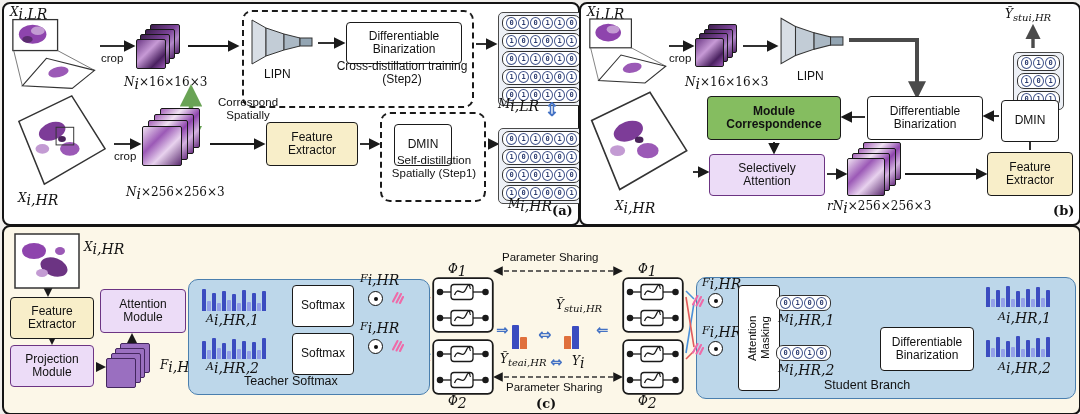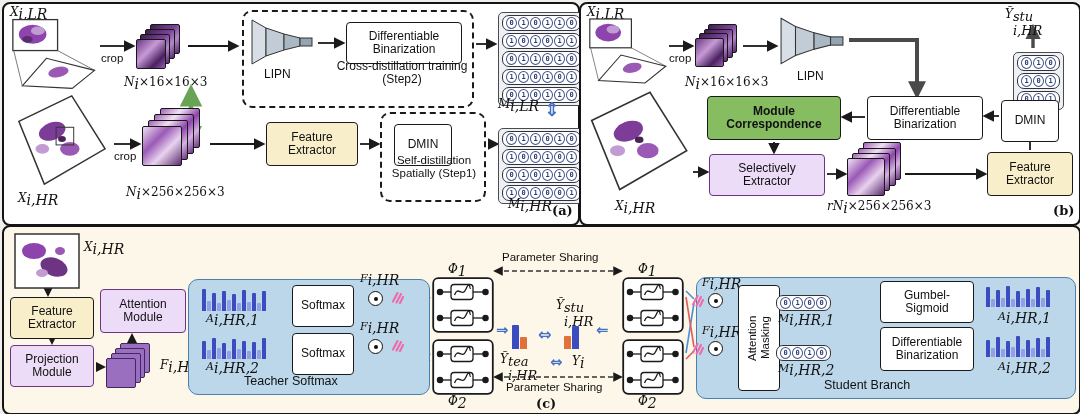--- a/index.html
+++ b/index.html
@@ -14,21 +14,21 @@
       background:#fff;border:1.7px solid #1a1a1a;border-radius:4px;font-size:12px;line-height:1.12;padding:20px;box-sizing:border-box}
   .yellow{background:#f8eec9}
   .green{background:#85bd60;font-weight:700}
   .purple{background:#ecdcf7;border-color:#6c3483}
   .dash{border-style:dashed;border-width:2px;border-radius:10px;background:transparent}
   .lb{position:absolute;font-size:11.5px;white-space:nowrap;line-height:1.1}
   .ctr{text-align:center;white-space:normal}
   .m{font-family:"DejaVu Serif",serif;font-style:italic;font-size:12px}
   .m sub{font-size:14px}
   .m .rm{font-style:normal}
-  .ss{display:inline-flex;flex-direction:column;font-size:13px;line-height:1.05;vertical-align:-3px}
+  .ss{display:inline-flex;flex-direction:row;font-size:10px;line-height:1.05;vertical-align:-3px}
   .tag{font-family:"DejaVu Serif",serif;font-weight:700;font-size:13px;font-style:normal}
   .glyph{position:absolute;color:#4472c4;font-weight:700;font-family:"DejaVu Sans",sans-serif;line-height:1}
   .chart{position:absolute;display:flex;align-items:flex-end;gap:1px}
   .chart .bar{width:4px;border-radius:1px 1px 0 0}
   .chart.y .bar{width:7px}
   .bgrid{position:absolute;display:flex;flex-direction:column;background:#edf0f6;border:1.4px solid #4a4a4a;border-radius:5px;padding:2px 3px;gap:2px}
   .brow{display:flex;gap:1px;background:#fff;border:1px solid #333;border-radius:7px;padding:1px 3px;justify-content:center}
   .brow.abs{position:absolute}
   .bcell{width:9px;height:10px;border:1px solid #41538a;border-radius:50%;
          font:700 7px/10px "DejaVu Sans Mono",monospace;color:#2a3a6e;text-align:center}
@@ -145,20 +145,21 @@
           <span class="bcell">1</span>
           <span class="bcell">0</span>
           <span class="bcell">1</span>
           <span class="bcell">1</span>
           <span class="bcell">0</span>
         </div>
       </div>
     <span class="lb m" style="left:494px;top:94px"><span>M</span><sub>i,LR</sub></span>
     <span class="glyph" style="left:540px;top:96px;font-size:19px">⇕</span>
 
+    <span class="lb ctr" style="left:198px;top:92px;width:92px;font-size:11.5px">Correspond Spatially</span>
 
     <svg class="abs" style="left:4px;top:88px" width="104" height="98" viewBox="0 0 100 100">
       <polygon points="8,30 62,4 96,58 34,94" fill="#fff" stroke="#333" stroke-width="1.5"></polygon>
       <ellipse cx="42" cy="40" rx="14" ry="9" fill="#7d3c98" transform="rotate(-20 42 40)"></ellipse>
       <ellipse cx="60" cy="58" rx="10" ry="7" fill="#9b59b6"></ellipse>
       <ellipse cx="32" cy="58" rx="7" ry="5" fill="#c39bd3"></ellipse>
       <ellipse cx="52" cy="48" rx="4" ry="3" fill="#4a235a"></ellipse>
       <rect x="46" y="36" width="18" height="18" fill="none" stroke="#333" stroke-width="1"></rect>
     </svg>
     <span class="lb m" style="left:14px;top:188px"><span>X</span><sub>i,HR</sub></span>
@@ -297,21 +298,21 @@
 
     <svg class="abs" style="left:2px;top:84px" width="108" height="108" viewBox="0 0 100 100">
       <polygon points="8,30 62,4 96,58 34,94" fill="#fff" stroke="#333" stroke-width="1.5"></polygon>
       <ellipse cx="42" cy="40" rx="14" ry="9" fill="#7d3c98" transform="rotate(-20 42 40)"></ellipse>
       <ellipse cx="60" cy="58" rx="10" ry="7" fill="#9b59b6"></ellipse>
       <ellipse cx="32" cy="58" rx="7" ry="5" fill="#c39bd3"></ellipse>
       <ellipse cx="52" cy="48" rx="4" ry="3" fill="#4a235a"></ellipse>
     </svg>
     <span class="lb m" style="left:34px;top:196px"><span>X</span><sub>i,HR</sub></span>
 
-    <div class="bx purple" style="left:128px;top:150px;width:116px;height:40px">Selectively Extractor</div>
+    <div class="bx purple" style="left:128px;top:150px;width:116px;height:40px">Selectively Attention</div>
 
     <div class="patchstack" style="left:266px;top:138px;width:54px;height:54px">
       <div class="patch p-hr" style="left:16px;top:0;width:36px;height:36px"></div>
       <div class="patch p-hr" style="left:11px;top:6px;width:36px;height:36px"></div>
       <div class="patch p-hr" style="left:5px;top:11px;width:36px;height:36px"></div>
       <div class="patch p-hr f" style="left:0;top:16px;width:36px;height:36px"></div>
     </div>
     <span class="lb m" style="left:246px;top:196px"><span>rN</span><sub>i</sub><span class="rm">×256×256×3</span></span>
 
     <div class="bx yellow" style="left:406px;top:148px;width:86px;height:44px">Feature Extractor</div>
@@ -573,21 +574,20 @@
       </div>
     <span class="lb m" style="left:774px;top:86px;font-size:11px"><span>M</span><sub>i,HR,1</sub></span>
     <div class="brow abs" style="left:772px;top:118px">
         <span class="bcell">0</span>
         <span class="bcell">0</span>
         <span class="bcell">1</span>
         <span class="bcell">0</span>
       </div>
     <span class="lb m" style="left:774px;top:136px;font-size:11px"><span>M</span><sub>i,HR,2</sub></span>
 
-    <div class="bx" style="left:876px;top:54px;width:94px;height:40px">Gumbel-Sigmoid</div>
     <div class="bx" style="left:876px;top:100px;width:94px;height:44px">Differentiable Binarization</div>
 
     <div class="chart" style="left:982px;top:54px;height:26px">
         <div class="bar" style="height: 20px; background: rgb(59, 76, 192);"></div>
         <div class="bar" style="height: 8px; background: rgb(147, 160, 232);"></div>
         <div class="bar" style="height: 17px; background: rgb(59, 76, 192);"></div>
         <div class="bar" style="height: 9px; background: rgb(147, 160, 232);"></div>
         <div class="bar" style="height: 21px; background: rgb(59, 76, 192);"></div>
         <div class="bar" style="height: 8px; background: rgb(147, 160, 232);"></div>
         <div class="bar" style="height: 16px; background: rgb(59, 76, 192);"></div>

